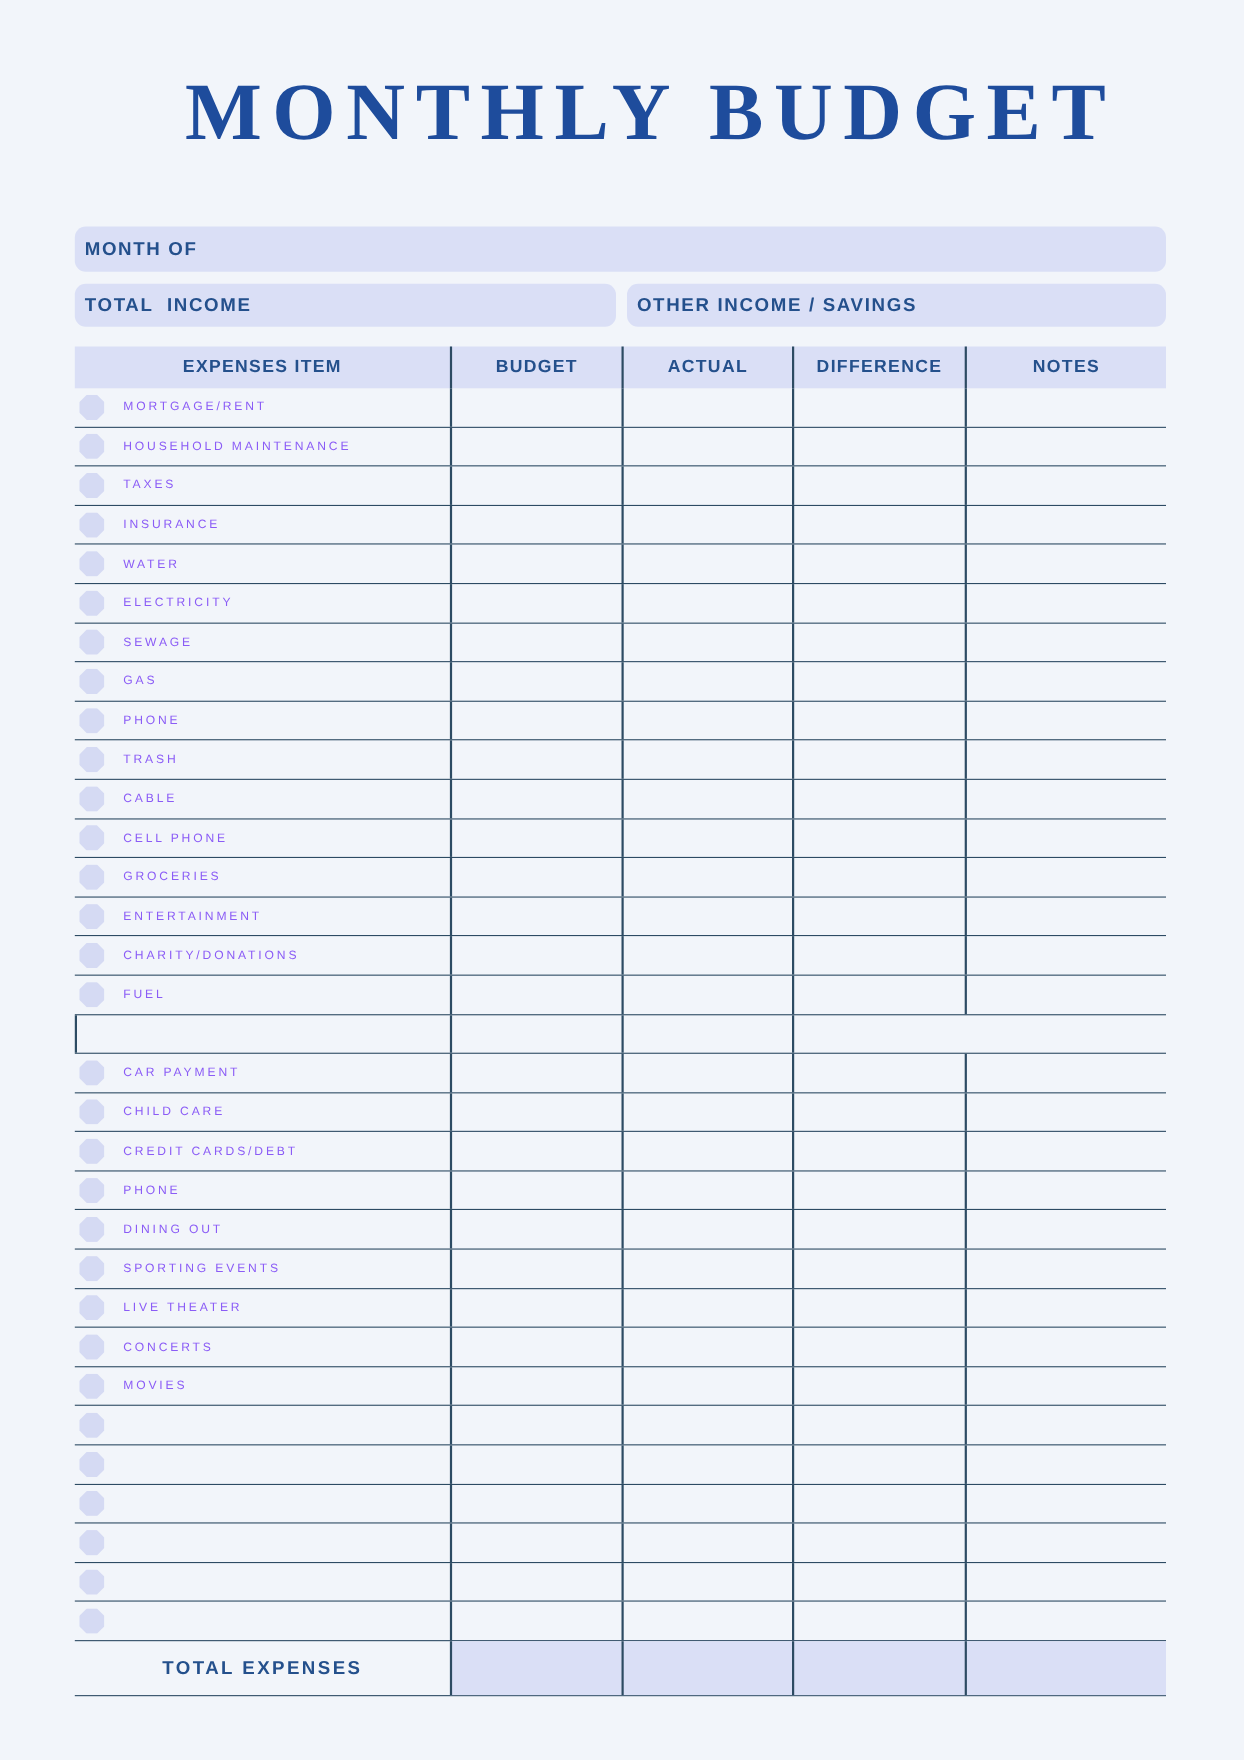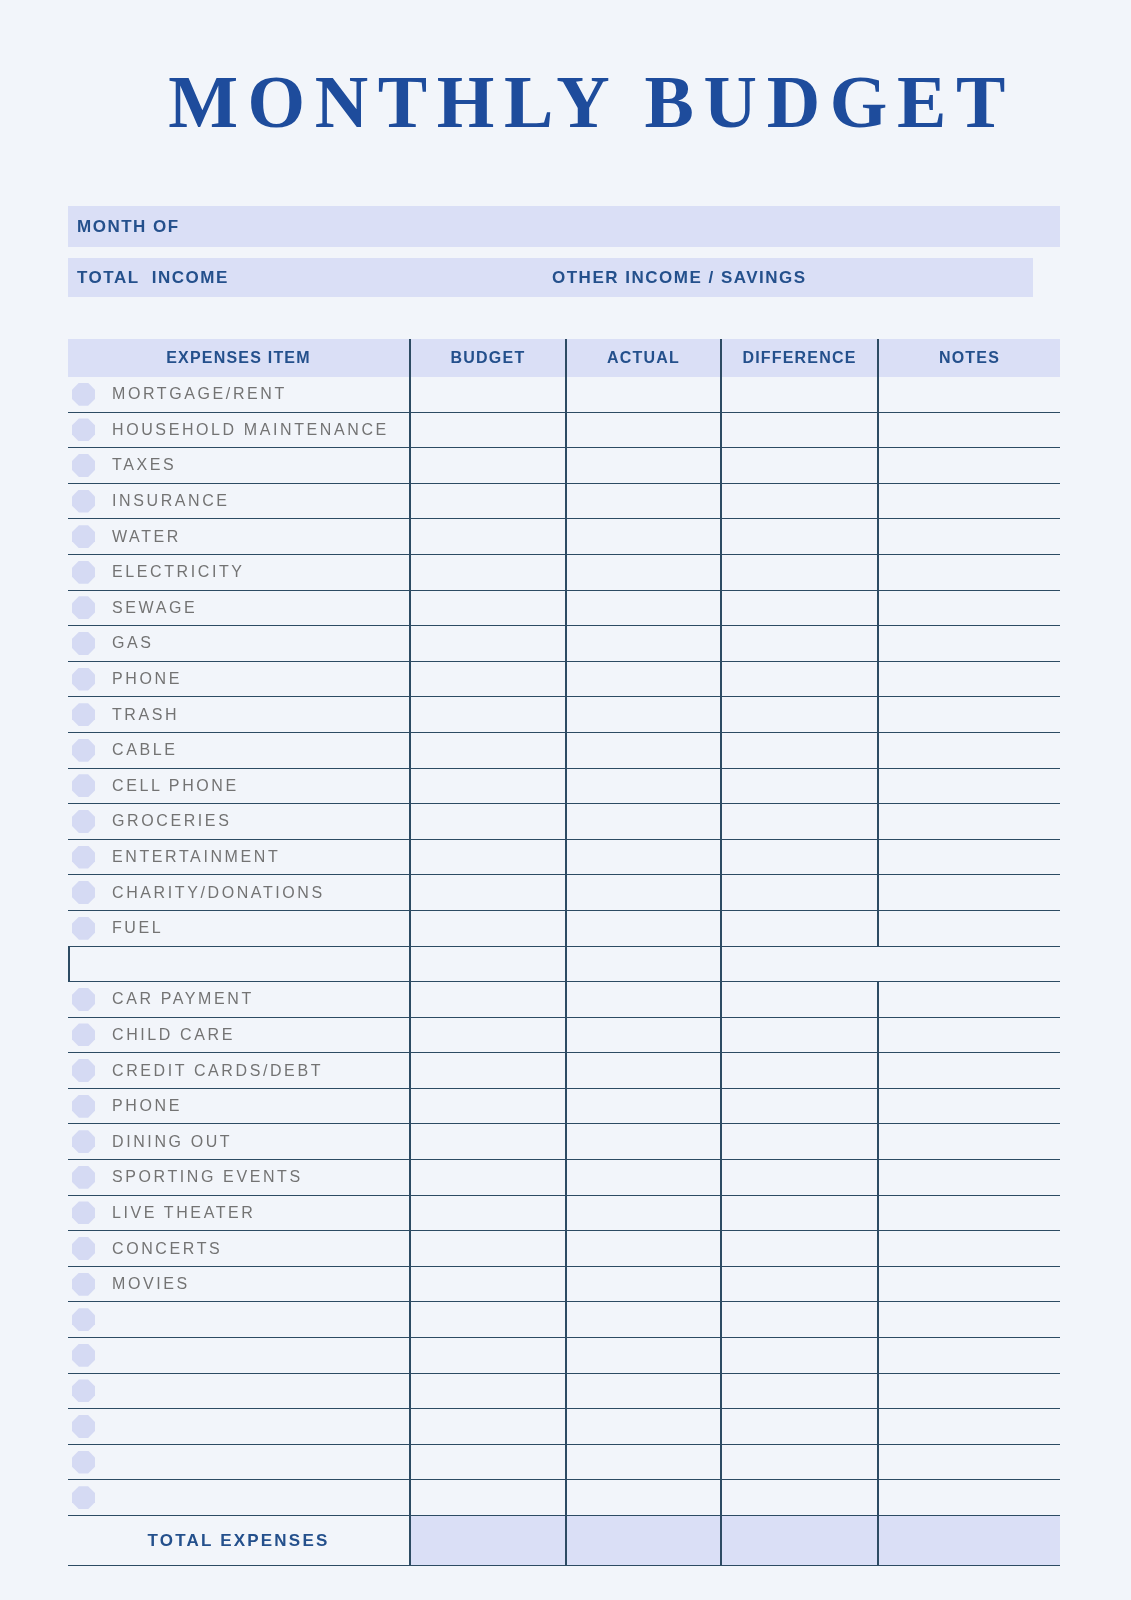--- a/index.html
+++ b/index.html
@@ -20,39 +20,40 @@
     color:#1e4c9c;
     white-space:nowrap;
     padding-left:26px;
   }
   .band{
     position:absolute;
     background:#dadff6;
     display:flex;align-items:center;
     box-sizing:border-box;
     padding-left:9px;
+    border-radius:10px;
   }
   .band-label{
     font-weight:700;font-size:17px;letter-spacing:1.5px;
     color:#24508c;white-space:pre;
   }
   .month-band{left:68px;top:206px;width:992px;height:41px;}
   .income-band{left:68px;top:258px;width:492px;height:39px;text-align:right;}
-  .other-band{left:543px;top:258px;width:490px;height:39px;}
+  .other-band{left:570px;top:258px;width:490px;height:39px;}
 
   .btable{
     position:absolute;left:68px;top:315px;width:992px;
   }
   .grid-row{
     display:grid;
     grid-template-columns:341px 156px 155px 157px 183px;
     box-sizing:border-box;
   }
   .thead{
-    background:#dadff6;height:38px;margin-top:24px;
+    background:#dadff6;height:38px;
   }
   .thead .hcell{
     display:flex;align-items:center;justify-content:center;
     font-weight:700;font-size:16px;letter-spacing:1.2px;color:#24508c;
     box-sizing:border-box;
   }
   .vline{border-left:2px solid #2d4b63;}
   .trow{
     height:35.6px;
     border-bottom:1px solid #2d4b63;
@@ -63,23 +64,23 @@
     padding-left:4px;
   }
   .bullet{
     width:23px;height:23px;
     background:#d5daf3;
     clip-path:polygon(30% 0,70% 0,100% 30%,100% 70%,70% 100%,30% 100%,0 70%,0 30%);
     flex:0 0 23px;
     margin-right:17px;
   }
   .item-label{
-    font-size:16px;
+    font-size:11px;
     letter-spacing:2.6px;
-    color:#737373;
+    color:#8b5cf6;
     white-space:nowrap;
   }
   .total-row{
     height:50px;
     border-bottom:1px solid #2d4b63;
   }
   .total-label-cell{
     display:flex;align-items:center;justify-content:center;
     font-weight:700;font-size:17px;letter-spacing:2.2px;color:#24508c;
     box-sizing:border-box;height:100%;

